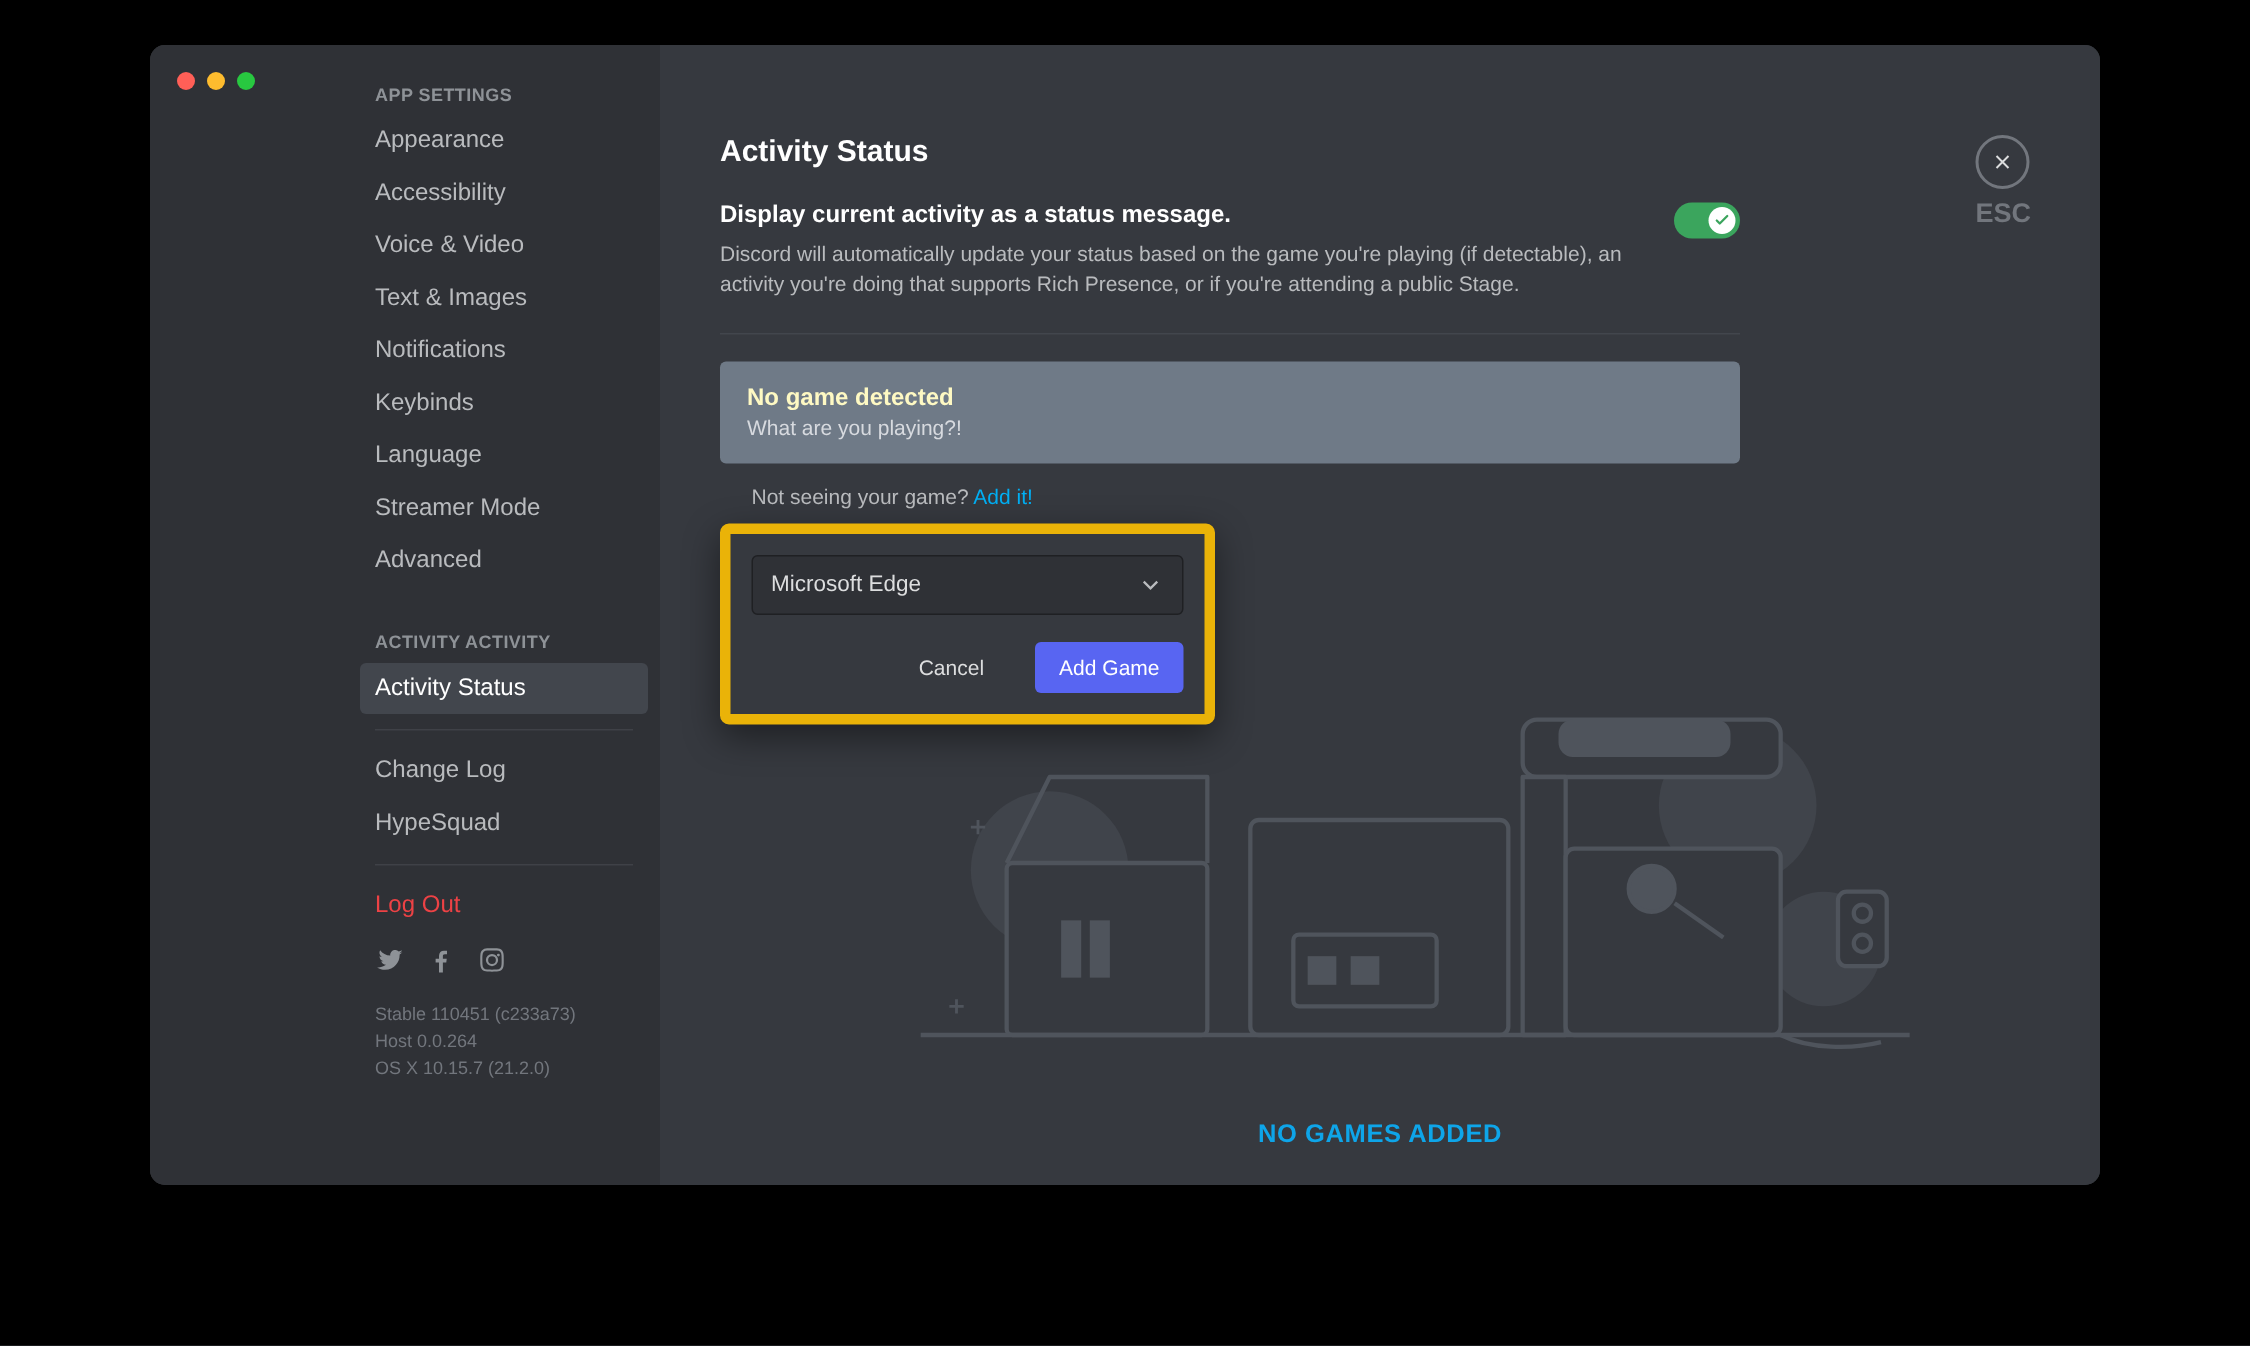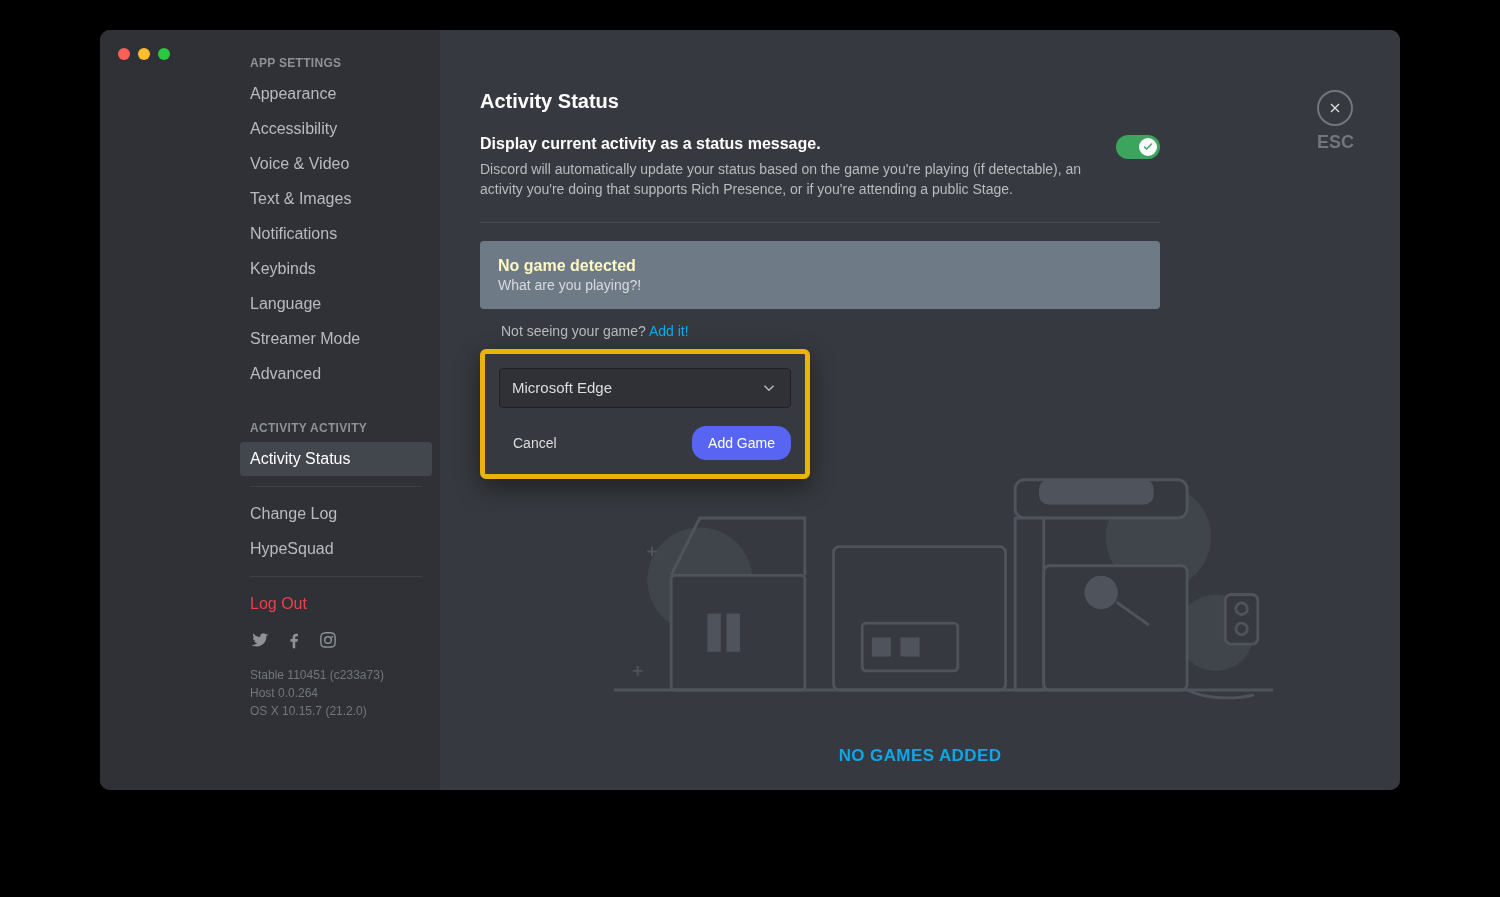--- a/index.html
+++ b/index.html
@@ -88,37 +88,37 @@
     background:#6f7a87; border-radius:4px; padding:16px 18px;
   }
   .game-box .gb-title { color:#fef9c3; font-weight:700; font-size:16px; }
   .game-box .gb-sub { color:#d7dadf; font-size:14px; margin-top:2px; }
 
   .hint { color:#b9bbbe; font-size:14px; margin-top:14px;margin-left:21px; }
   .hint a { color:#00aff4; text-decoration:none; cursor:pointer; }
 
   .popover {
     margin-top:10px;
-    width:330px; background:#36393f; border:5px solid #eab308; border-radius:6px;
+    width:330px; background:#36393f; border:7px solid #eab308; border-radius:6px;
     box-shadow: 0 8px 24px rgba(0,0,0,0.45);
     padding: 14px; position:relative; z-index:3;
   }
   .select {
     background:#2f3136; border:1px solid #1f2023; border-radius:4px;
     padding:10px 12px; color:#dcddde; font-size:15px;
     display:flex; align-items:center; justify-content:space-between; cursor:pointer;
   }
   .select svg { width:18px; height:18px; stroke:#b9bbbe; stroke-width:2; fill:none; }
-  .pop-actions { display:flex; justify-content:space-between; gap:4px; margin-top:18px; }
+  .pop-actions { display:flex; justify-content:flex-end; gap:20px; margin-top:18px; }
   .btn-link {
     background:transparent; border:none; color:#dcddde; font-size:14px; padding:9px 14px; cursor:pointer;
   }
   .btn-primary {
     background:#5865f2; border:none; color:#fff; font-size:14px; font-weight:500;
-    padding:9px 16px; border-radius:14px; cursor:pointer;
+    padding:9px 16px; border-radius:4px; cursor:pointer;
   }
 
   .empty-art {
     position:absolute; left: 40px; right: 60px; bottom: 14px; top: 380px;
     pointer-events:none; z-index:1;
   }
   .empty-art svg { width:100%; height:100%; }
   .empty-caption {
     color:#0ea5e9; font-weight:800; font-size:17px; letter-spacing:.4px;
     text-align:center;

